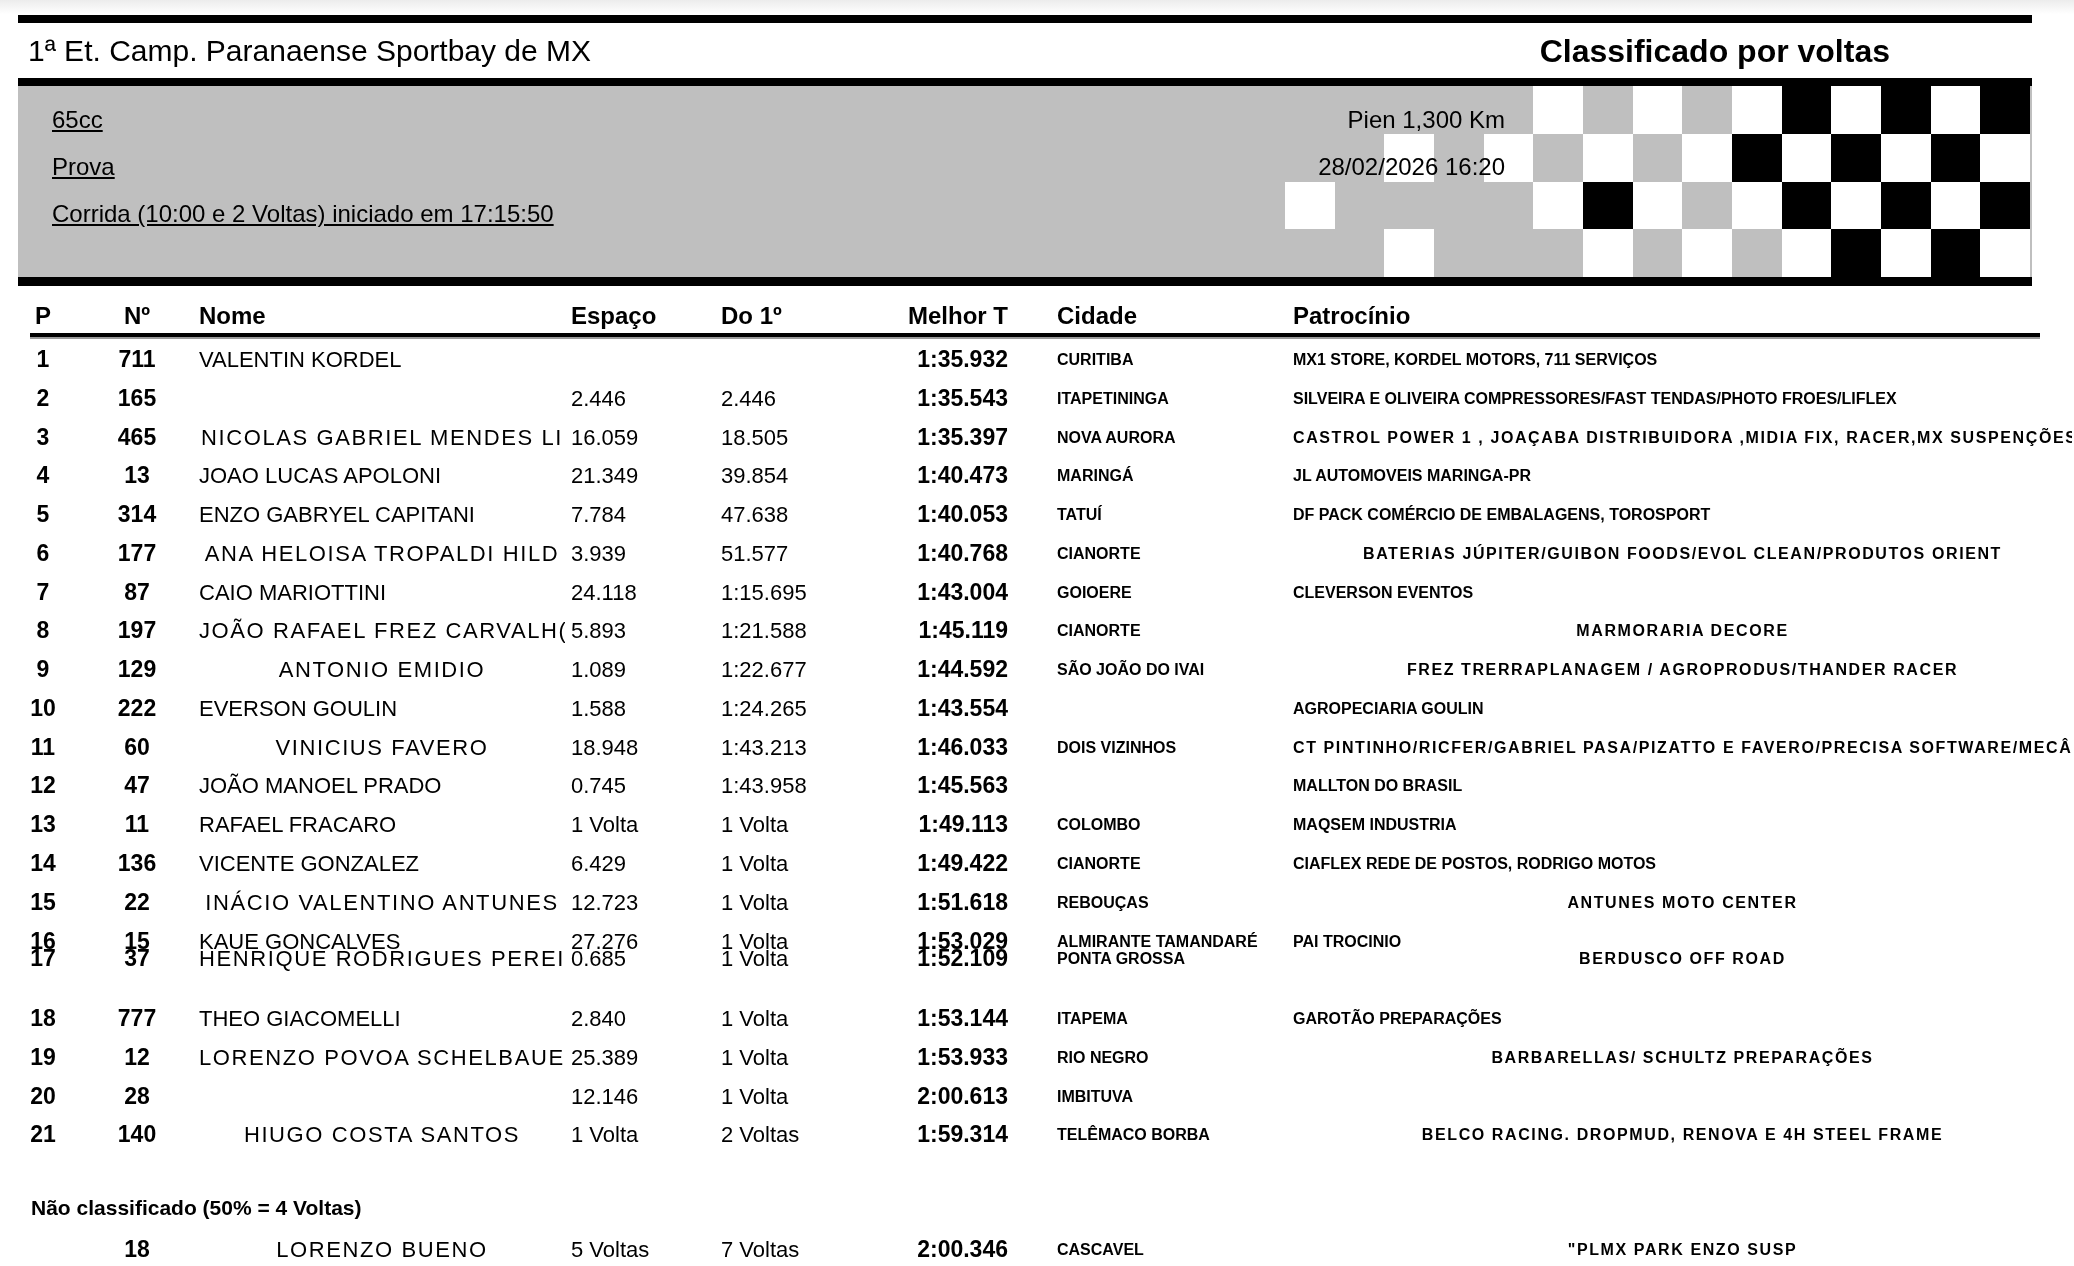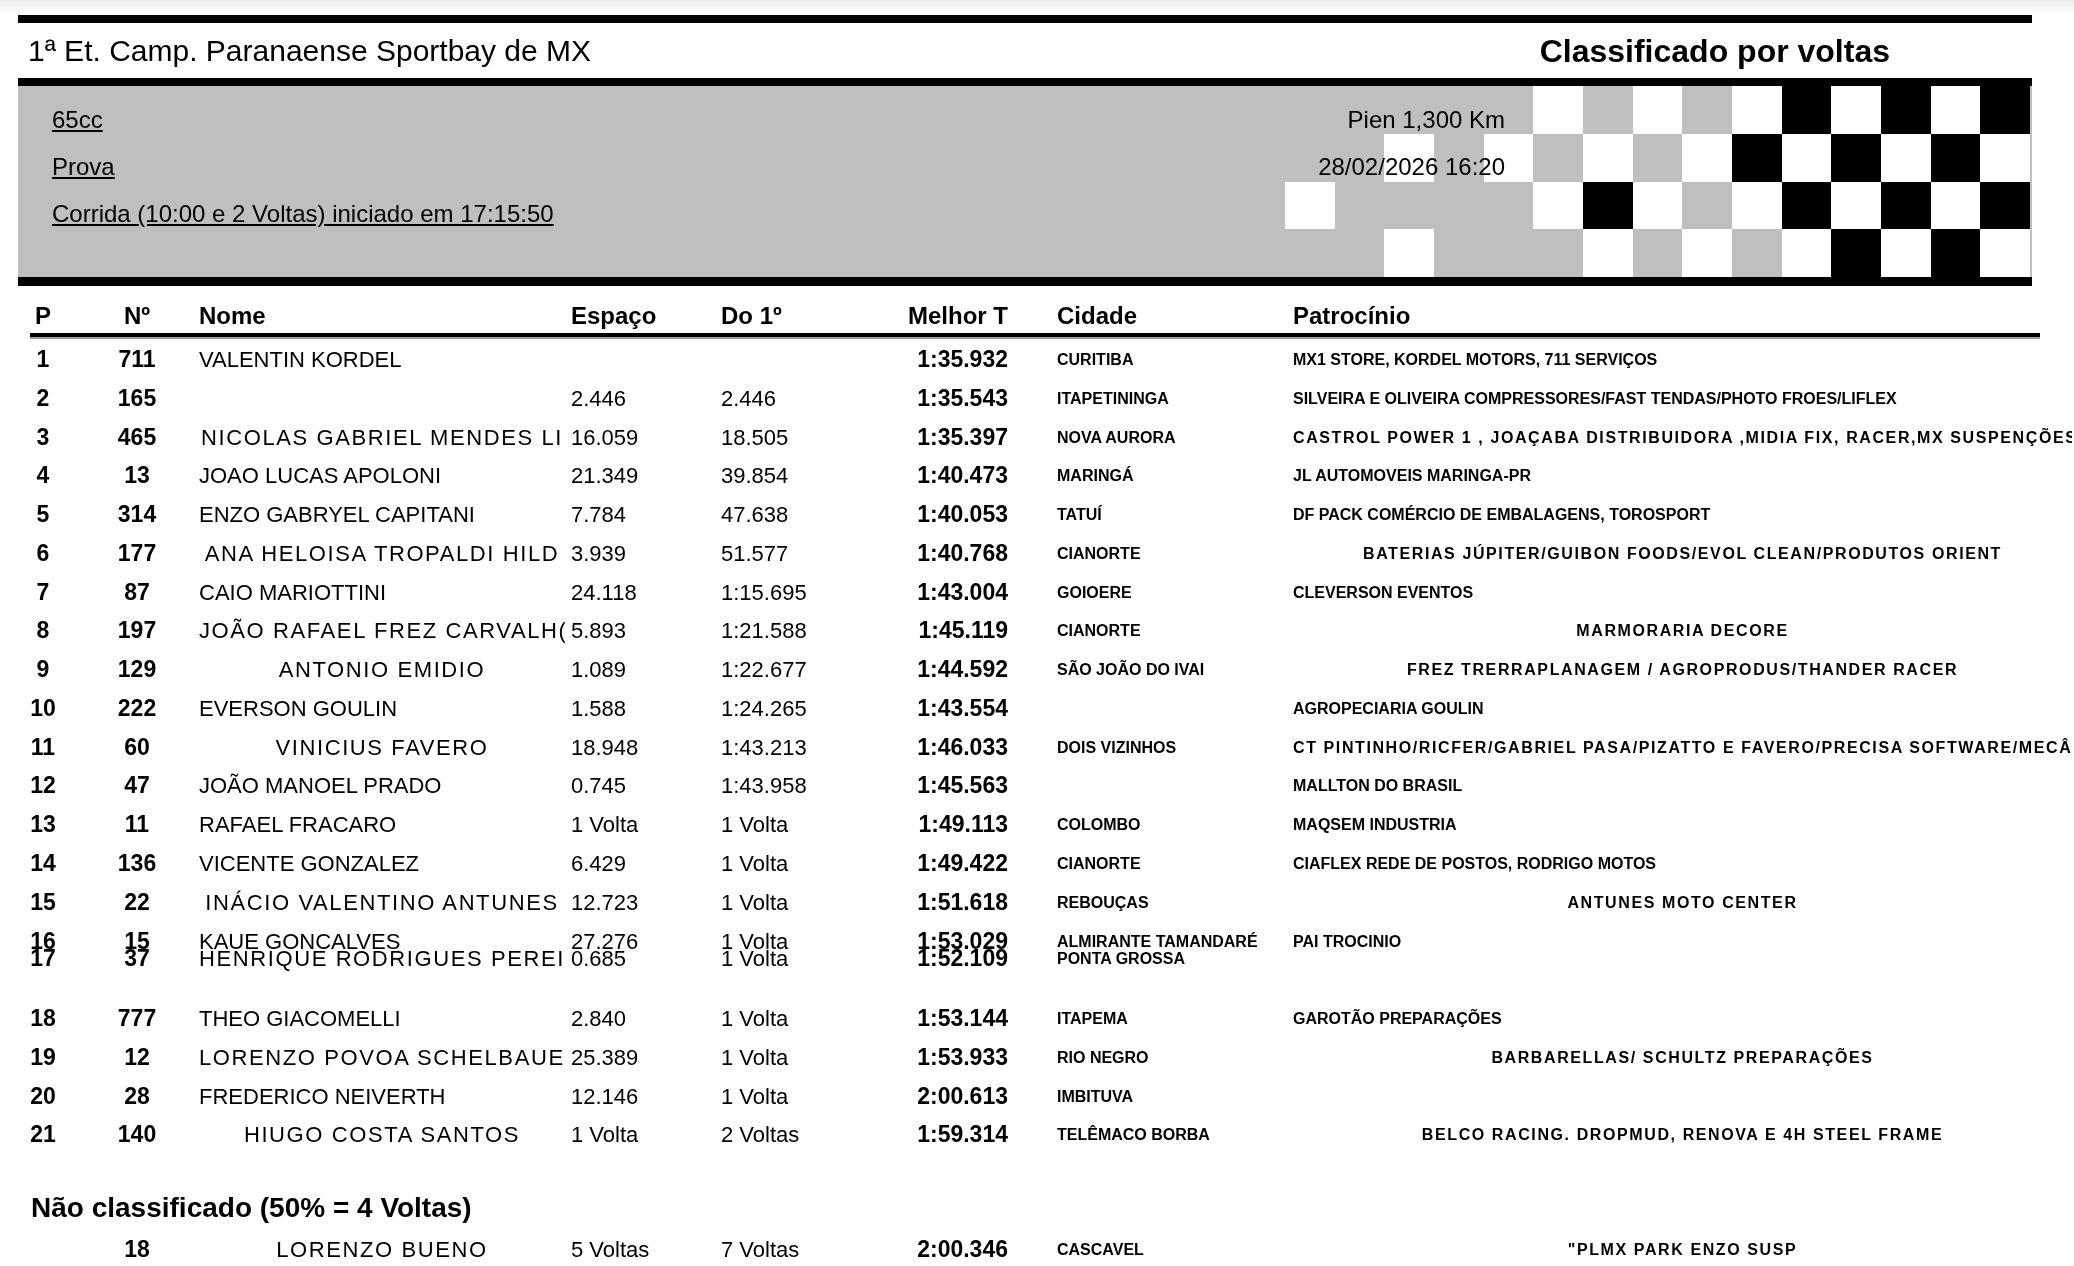--- a/index.html
+++ b/index.html
@@ -39,21 +39,21 @@
     font-weight:700;font-size:24px;white-space:nowrap;}
   .thead .col-cidade,.thead .col-patro{font-size:24px;overflow:visible;}
   .header-rule{position:absolute;left:30px;top:333px;width:2010px;height:4px;
     background:#000;box-shadow:0 2px 0 #9a9a9a;}
   .trow{position:absolute;left:0;width:2074px;height:39px;}
   .trow span{position:absolute;top:0;height:39px;line-height:39px;font-size:22px;white-space:nowrap;}
   .trow .col-p,.trow .col-num,.trow .col-melhor{font-size:23px;}
   .trow .col-cidade,.trow .col-patro{font-size:16px;font-weight:bold;}
   .spaced{letter-spacing:1.6px;text-align:center;}
   .section-heading{position:absolute;left:31px;top:1190px;height:36px;line-height:36px;
-    font-weight:700;font-size:28px;white-space:nowrap;}
+    font-weight:700;font-size:21px;white-space:nowrap;}
 </style>
 </head>
 <body>
 
 <div class="top-gradient"></div>
 
 <div class="bar bar1"></div>
 <div class="doc-title">1ª Et. Camp. Paranaense Sportbay de MX</div>
 <div class="report-title">Classificado por voltas</div>
 <div class="bar bar2"></div>
@@ -302,20 +302,21 @@
       <span class="col-patro">PAI TROCINIO</span>
     </div>
     <div class="trow" style="top: 939px;">
       <span class="col-p">17</span>
       <span class="col-num">37</span>
       <span class="col-nome spaced">HENRIQUE RODRIGUES PEREI</span>
       <span class="col-espaco">0.685</span>
       <span class="col-do1">1 Volta</span>
       <span class="col-melhor">1:52.109</span>
       <span class="col-cidade">PONTA GROSSA</span>
+      <span class="col-patro spaced">BERDUSCO OFF ROAD</span>
     </div>
     <div class="trow" style="top: 999.09px;">
       <span class="col-p">18</span>
       <span class="col-num">777</span>
       <span class="col-nome">THEO GIACOMELLI</span>
       <span class="col-espaco">2.840</span>
       <span class="col-do1">1 Volta</span>
       <span class="col-melhor">1:53.144</span>
       <span class="col-cidade">ITAPEMA</span>
       <span class="col-patro">GAROTÃO PREPARAÇÕES</span>
@@ -326,21 +327,20 @@
       <span class="col-nome spaced">LORENZO POVOA SCHELBAUEI</span>
       <span class="col-espaco">25.389</span>
       <span class="col-do1">1 Volta</span>
       <span class="col-melhor">1:53.933</span>
       <span class="col-cidade">RIO NEGRO</span>
       <span class="col-patro spaced">BARBARELLAS/ SCHULTZ PREPARAÇÕES</span>
     </div>
     <div class="trow" style="top: 1076.63px;">
       <span class="col-p">20</span>
       <span class="col-num">28</span>
-      <span class="col-nome">FREDERICO NEIVERTH</span>
       <span class="col-espaco">12.146</span>
       <span class="col-do1">1 Volta</span>
       <span class="col-melhor">2:00.613</span>
       <span class="col-cidade">IMBITUVA</span>
       <span class="col-patro"></span>
     </div>
     <div class="trow" style="top: 1115.4px;">
       <span class="col-p">21</span>
       <span class="col-num">140</span>
       <span class="col-nome spaced">HIUGO COSTA SANTOS</span>

